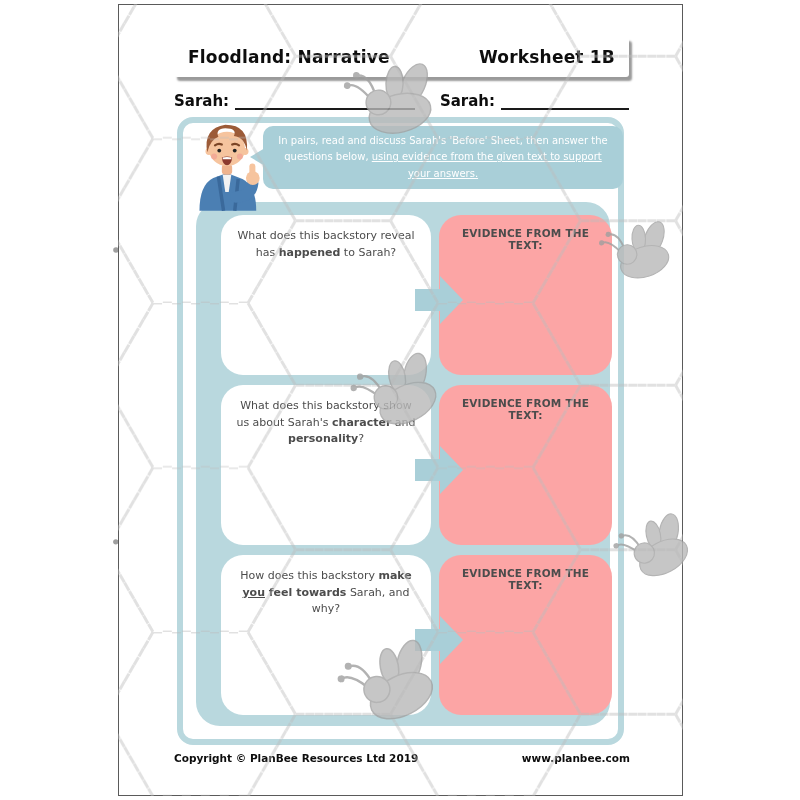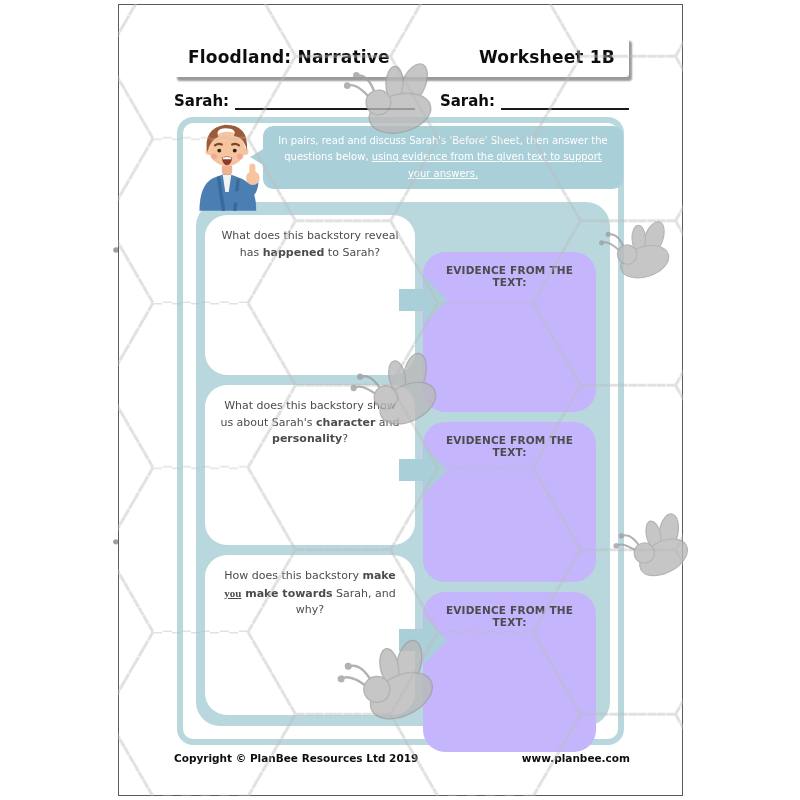--- a/index.html
+++ b/index.html
@@ -39,27 +39,27 @@
         display:flex;align-items:center;justify-content:flex-start;padding:4px 14px;box-sizing:border-box;}
   .bubble:before{content:"";position:absolute;left:-13px;top:22px;width:0;height:0;
         border-top:9px solid transparent;border-bottom:9px solid transparent;
         border-right:15px solid var(--bubble,#a9cfd8);}
   .bubble .txt{color:#fff;font-size:10px;line-height:1.65;text-align:center;}
   .bubble .txt span[data-u]{text-decoration:underline;}
 
   .panel{position:absolute;left:78px;top:198px;width:414px;height:524px;
         background:var(--panel,#b9d8de);border-radius:24px;}
 
-  .row{position:absolute;left:0;width:482px;height:160px;padding-left:27px;}
+  .row{position:absolute;left:16px;width:482px;height:160px;padding-left:27px;}
   .row1{top:13px;} .row2{top:183px;} .row3{top:353px;}
 
   .qbox{position:absolute;left:9px;top:0;width:210px;height:160px;background:#fff;border-radius:22px;box-sizing:border-box;padding:13px 12px 0 12px;}
-  .ebox{position:absolute;left:227px;top:0;width:173px;height:160px;background:#c4b5fd;border-radius:22px;box-sizing:border-box;padding:12px 8px 0 8px;margin-top:37px;}
+  .ebox{position:absolute;left:227px;top:0;width:173px;height:160px;background:#fca5a5;border-radius:22px;box-sizing:border-box;padding:12px 8px 0 8px;}
   .qtext{font-size:11px;line-height:1.5;color:var(--textdark,#4c4c4c);text-align:center;}
-  .qtext span[data-b]{font-weight:bold;} .qtext span[data-u]{text-decoration:underline;font-family:Liberation Serif, serif;}
+  .qtext span[data-b]{font-weight:bold;} .qtext span[data-u]{text-decoration:underline;}
   .etitle{font-size:10.5px;font-weight:bold;color:var(--textdark,#4c4c4c);text-align:center;letter-spacing:.2px;}
   .answer-area{position:absolute;left:8px;right:8px;top:48px;bottom:8px;}
 
   .arrow{position:absolute;left:203px;top:61px;width:48px;height:48px;z-index:2;}
 
   .footer{position:absolute;left:56px;top:748px;width:456px;display:flex;
         justify-content:space-between;font-size:10.5px;font-weight:bold;color:#0d0d0d;gap:31px;}
 </style>
 </head>
 <body>
@@ -170,21 +170,21 @@
         <polygon points="0,13 25,13 25,0 48,24 25,48 25,35 0,35" fill="#a9cfd8"></polygon>
       </svg>
       <div class="ebox">
         <div class="etitle">EVIDENCE FROM THE TEXT:</div>
         <div class="answer-area"></div>
       </div>
     </div>
 
     <div class="row row3">
       <div class="qbox">
-        <div class="qtext"><span>How does this backstory </span><span data-b="1">make </span><span data-b="1" data-u="1">you</span><span data-b="1"> make towards</span><span> Sarah, and why?</span></div>
+        <div class="qtext"><span>How does this backstory </span><span data-b="1">make </span><span data-b="1" data-u="1">you</span><span data-b="1"> feel towards</span><span> Sarah, and why?</span></div>
         <div class="answer-area"></div>
       </div>
       <svg class="arrow" viewBox="0 0 48 48">
         <polygon points="0,13 25,13 25,0 48,24 25,48 25,35 0,35" fill="#a9cfd8"></polygon>
       </svg>
       <div class="ebox">
         <div class="etitle">EVIDENCE FROM THE TEXT:</div>
         <div class="answer-area"></div>
       </div>
     </div>

